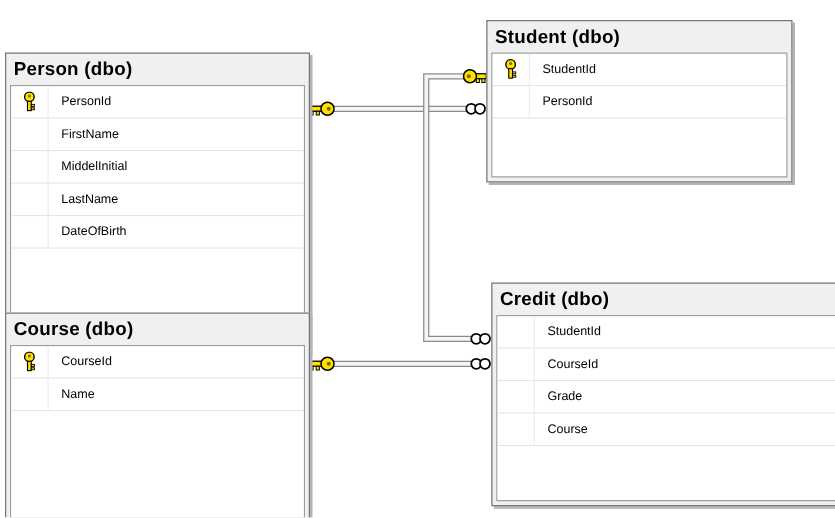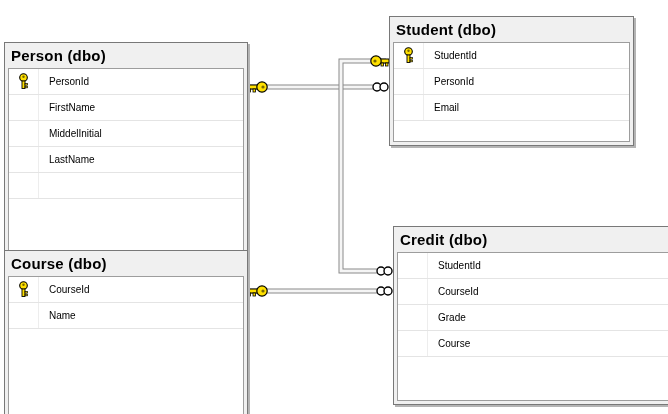--- a/index.html
+++ b/index.html
@@ -120,20 +120,21 @@
       <div class="field-row">
         <div class="pk-cell"></div>
         <div class="field-name">MiddelInitial</div>
       </div>
       <div class="field-row">
         <div class="pk-cell"></div>
         <div class="field-name">LastName</div>
       </div>
       <div class="field-row">
         <div class="pk-cell"></div>
+        <div class="field-name">DateOfBirth</div>
       </div>
       <div class="filler-row"></div>
     </div>
   </div>
 
   <div class="table-card" id="t-student">
     <div class="table-header">
       <span class="table-title">Student (dbo)</span>
     </div>
     <div class="field-grid">
@@ -146,24 +147,20 @@
             <rect x="7" y="10.5" width="2.6" height="1.6" fill="#ffe000" stroke="#000" stroke-width="0.7"></rect>
             <rect x="7" y="13.2" width="2.6" height="1.6" fill="#ffe000" stroke="#000" stroke-width="0.7"></rect>
           </svg>
         </div>
         <div class="field-name">StudentId</div>
       </div>
       <div class="field-row">
         <div class="pk-cell"></div>
         <div class="field-name">PersonId</div>
       </div>
-      <div class="field-row">
-        <div class="pk-cell"></div>
-        <div class="field-name">Email</div>
-      </div>
       <div class="filler-row"></div>
     </div>
   </div>
 
   <div class="table-card" id="t-course">
     <div class="table-header">
       <span class="table-title">Course (dbo)</span>
     </div>
     <div class="field-grid">
       <div class="field-row">

